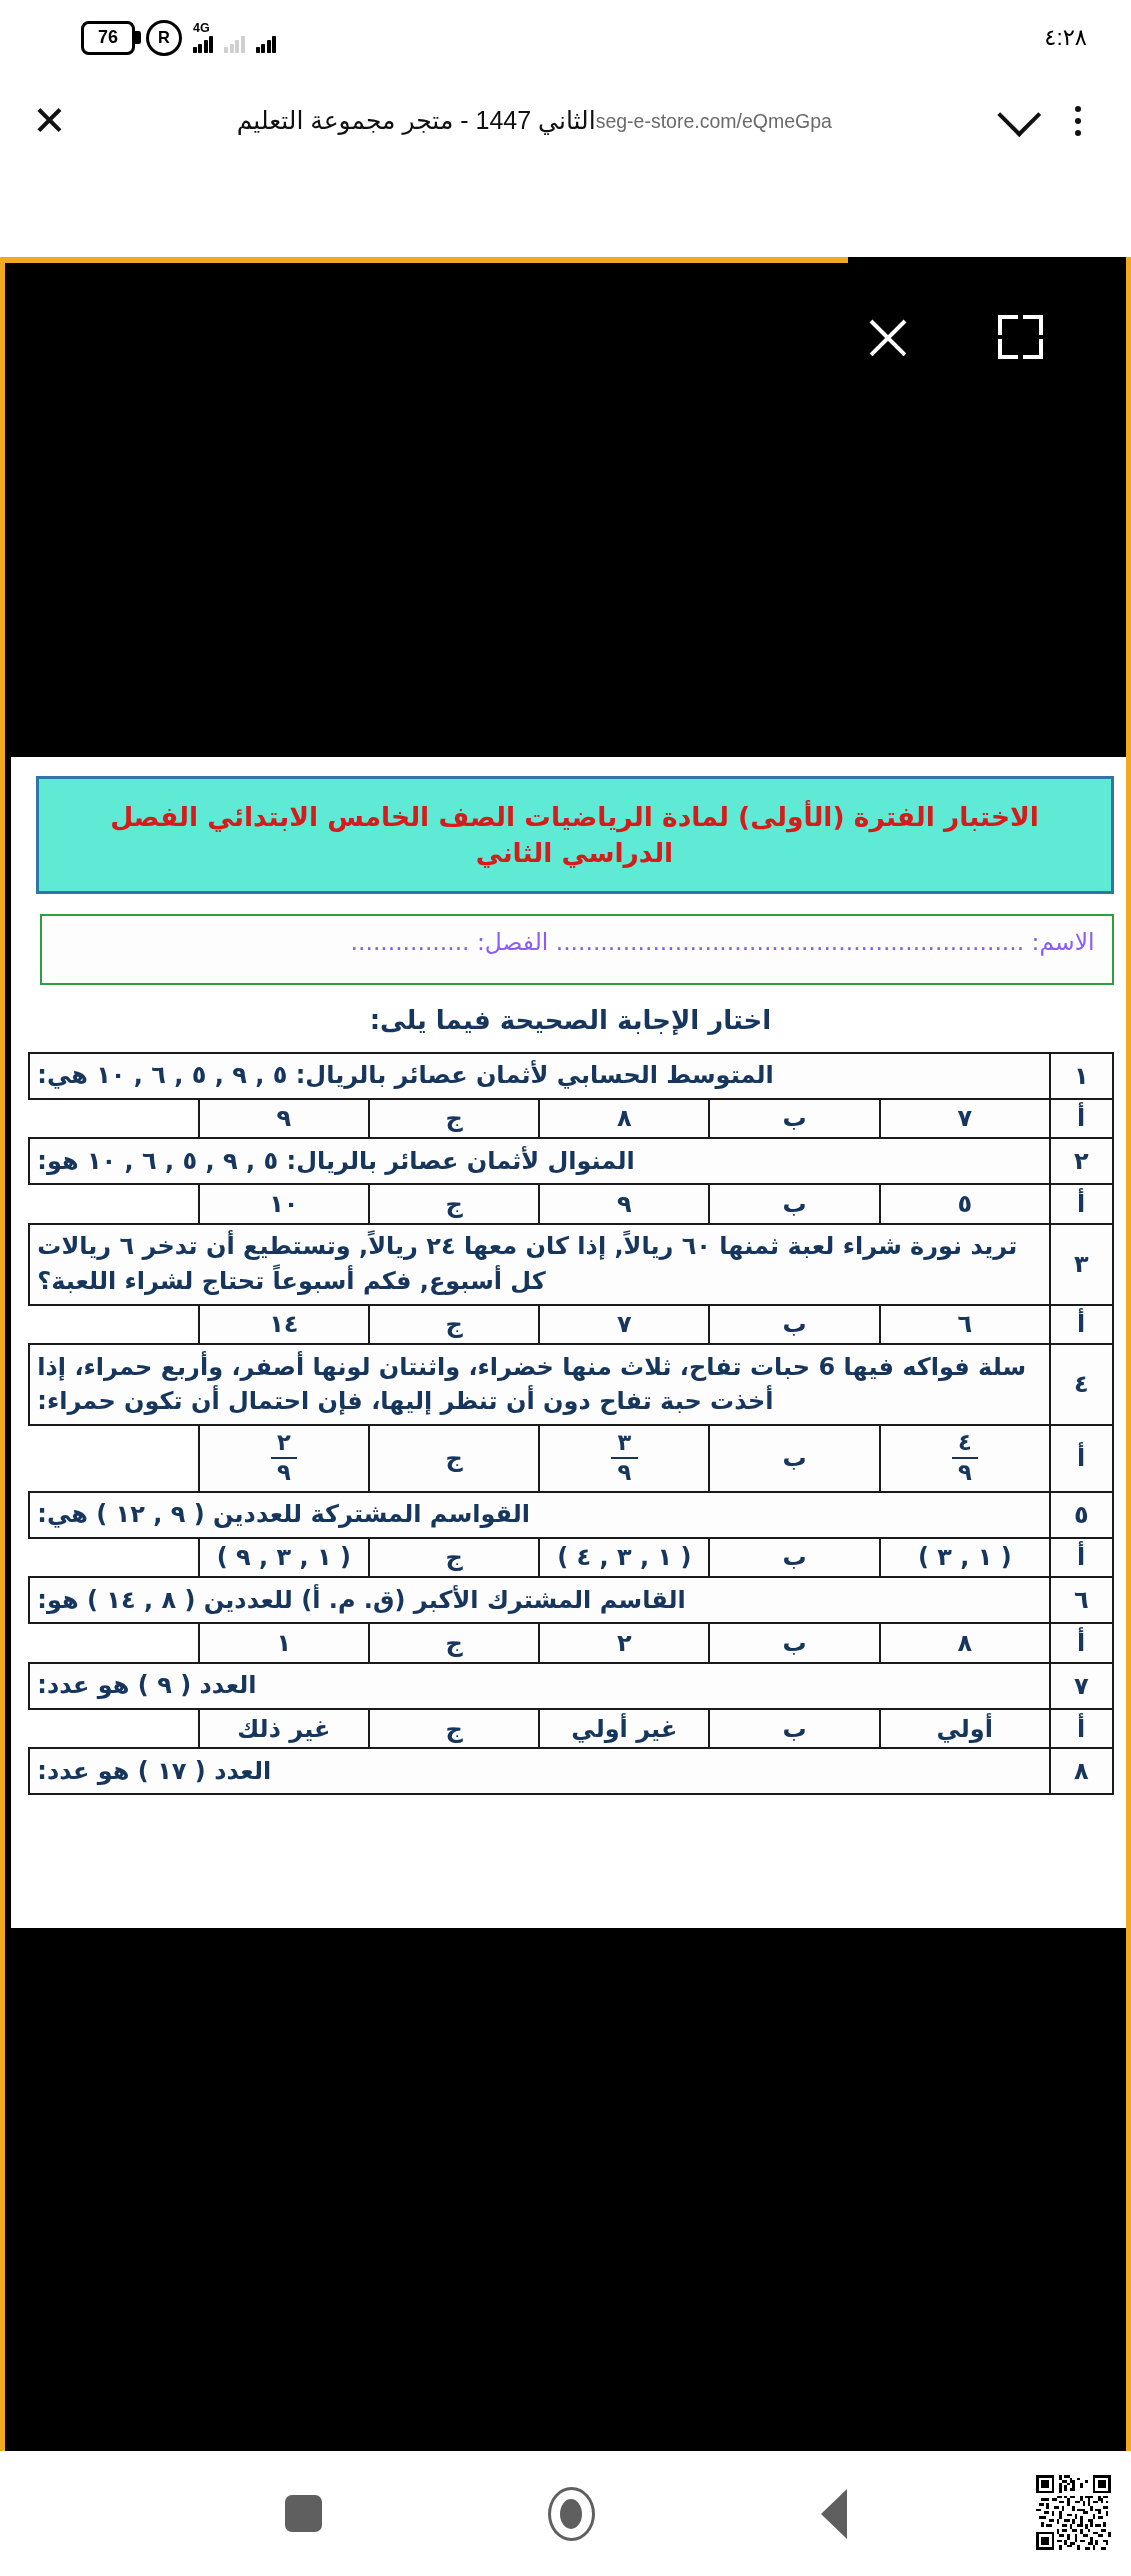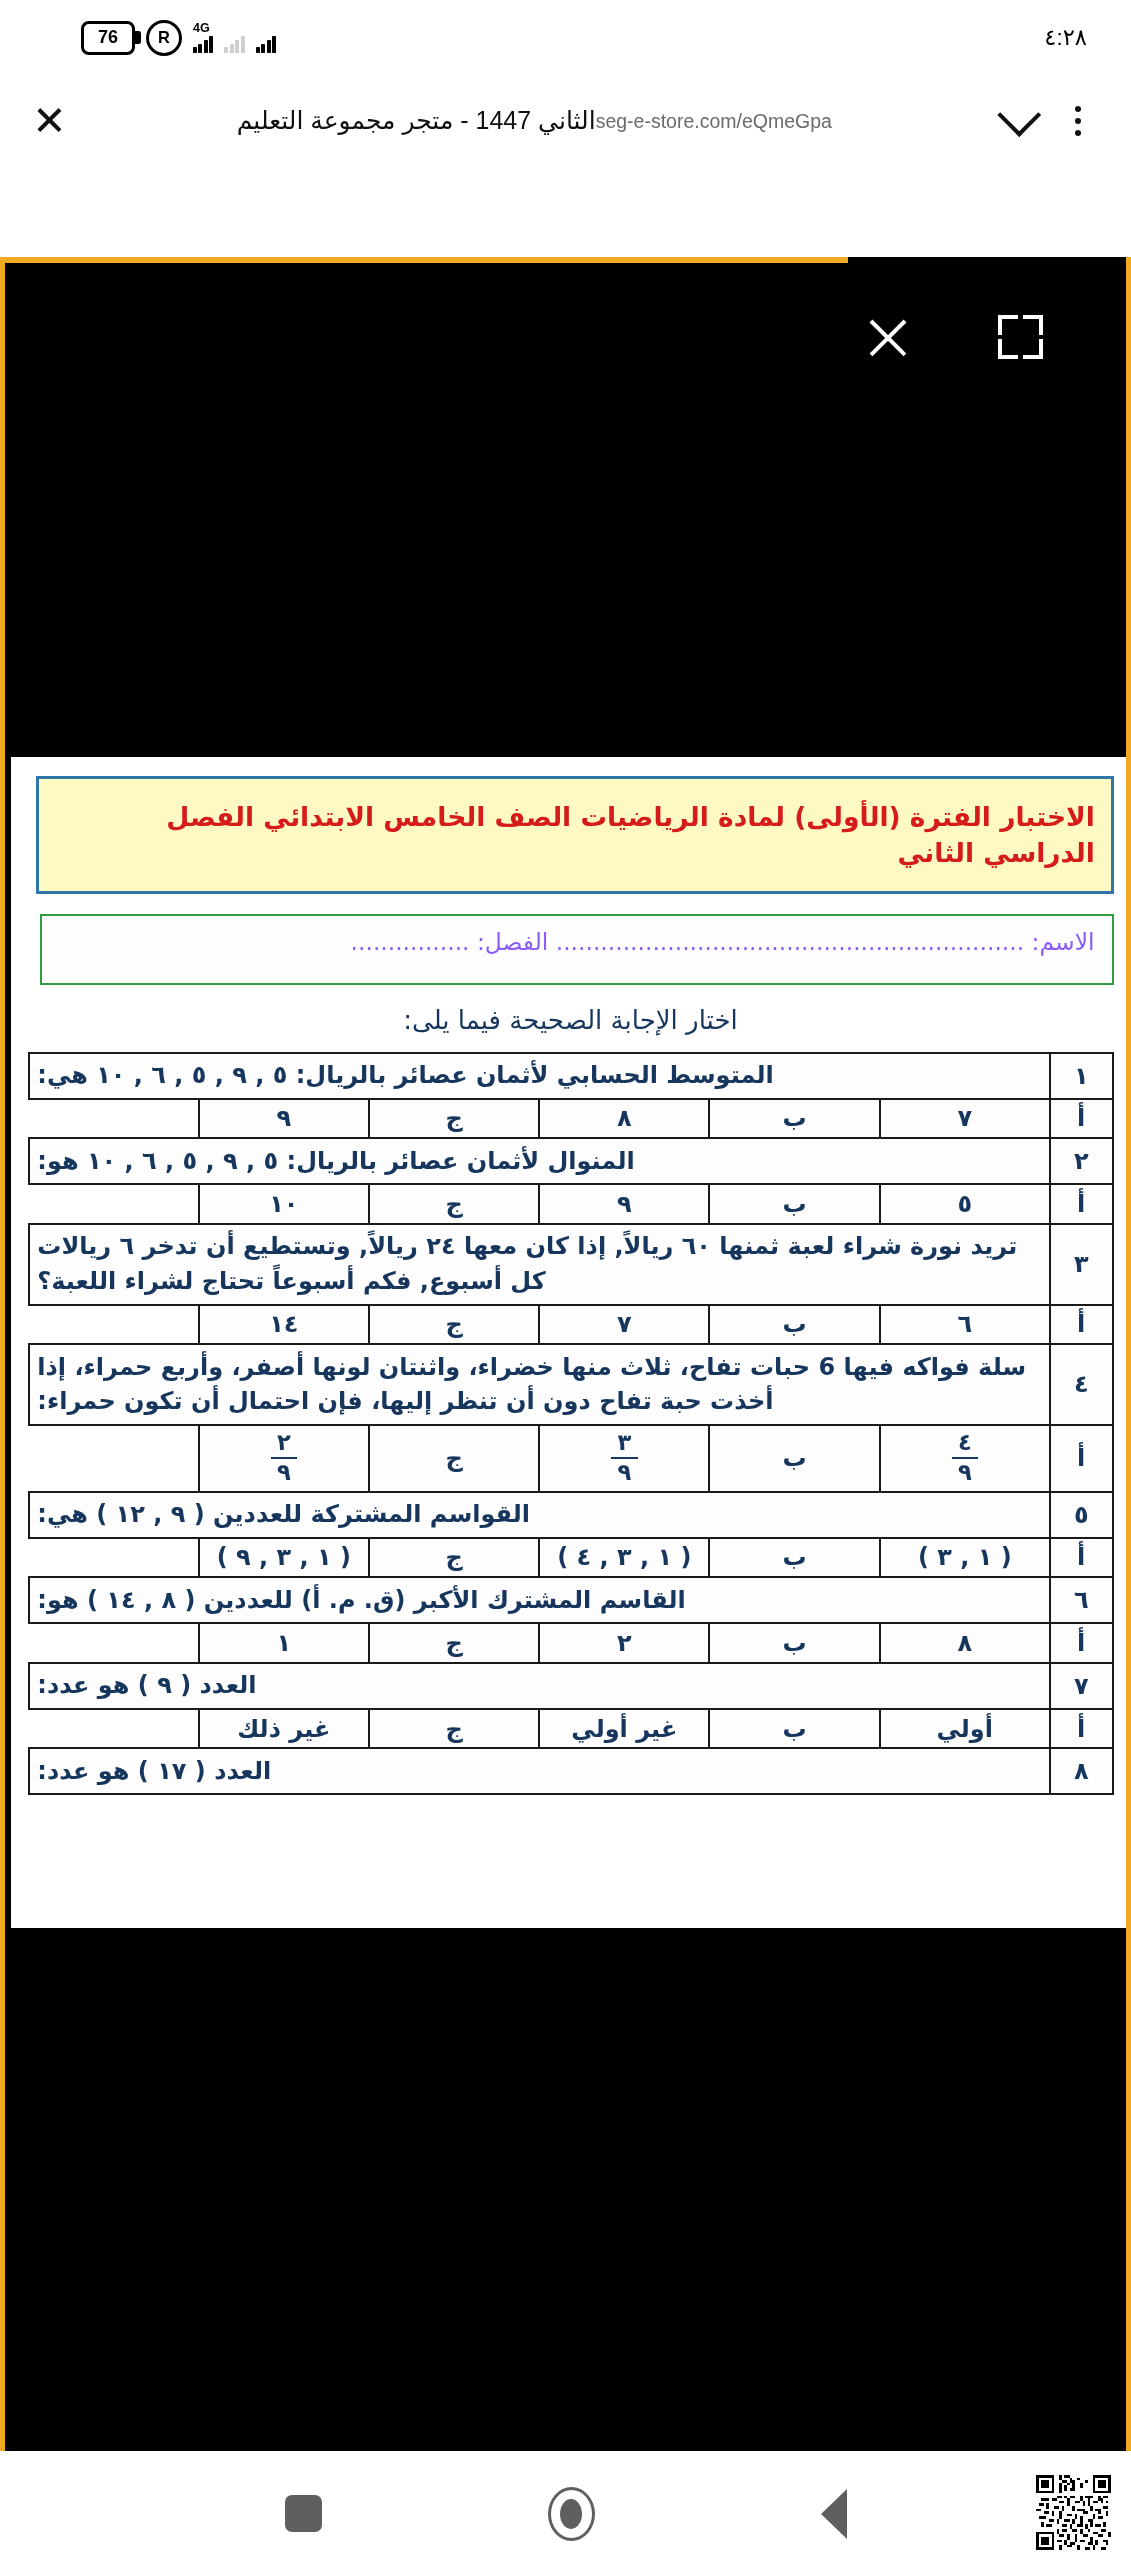--- a/index.html
+++ b/index.html
@@ -103,35 +103,35 @@
   
   .doc{
     position:absolute;left:5.5px;top:500px;width:1120px;height:1171px;
     background:#fff;box-sizing:border-box;direction:rtl;
     font-family:"DejaVu Sans","Liberation Sans",sans-serif;
     overflow:hidden;
   }
   .doc-inner{padding:19px 17px 0 17px;}
 
   .title-box{
-    border:3.1px solid #2e75a8;background:#fef9c3;
-    padding:20px 15.6px;margin:0 0 20px 8px;
+    border:3.1px solid #2e75a8;background:#5eead4;
+    padding:20px 15.6px;text-align:center;margin:0 0 20px 8px;
   }
   .title-box .t{
     color:#d61b1b;font-weight:bold;font-size:26.5px;line-height:1.35;
     letter-spacing:-0.4px;
   }
   .name-box{
     border:2.3px solid #2f9e3f;background:#fdfdfd;
     padding:12.5px 17px 26.5px 17px;margin:0 0 17px 12px;
     color:#8b5cf6;font-weight:normal;font-size:23.4px;
   }
   .name-line{white-space:nowrap;overflow:hidden;text-overflow:clip;}
   .instruction{
-    text-align:center;color:#17365d;font-weight:normal;font-size:26px;
+    text-align:center;color:#17365d;font-weight:bold;font-size:26px;
     margin:20px 0 17px 0;
   }
 
   table.qt{
     width:100%;border-collapse:collapse;table-layout:fixed;
     color:#17365d;font-weight:bold;
   }
   table.qt td{
     border:2.3px solid #1a1a1a;padding:4.7px 7.8px;vertical-align:middle;
     background:#fdfdfd;

